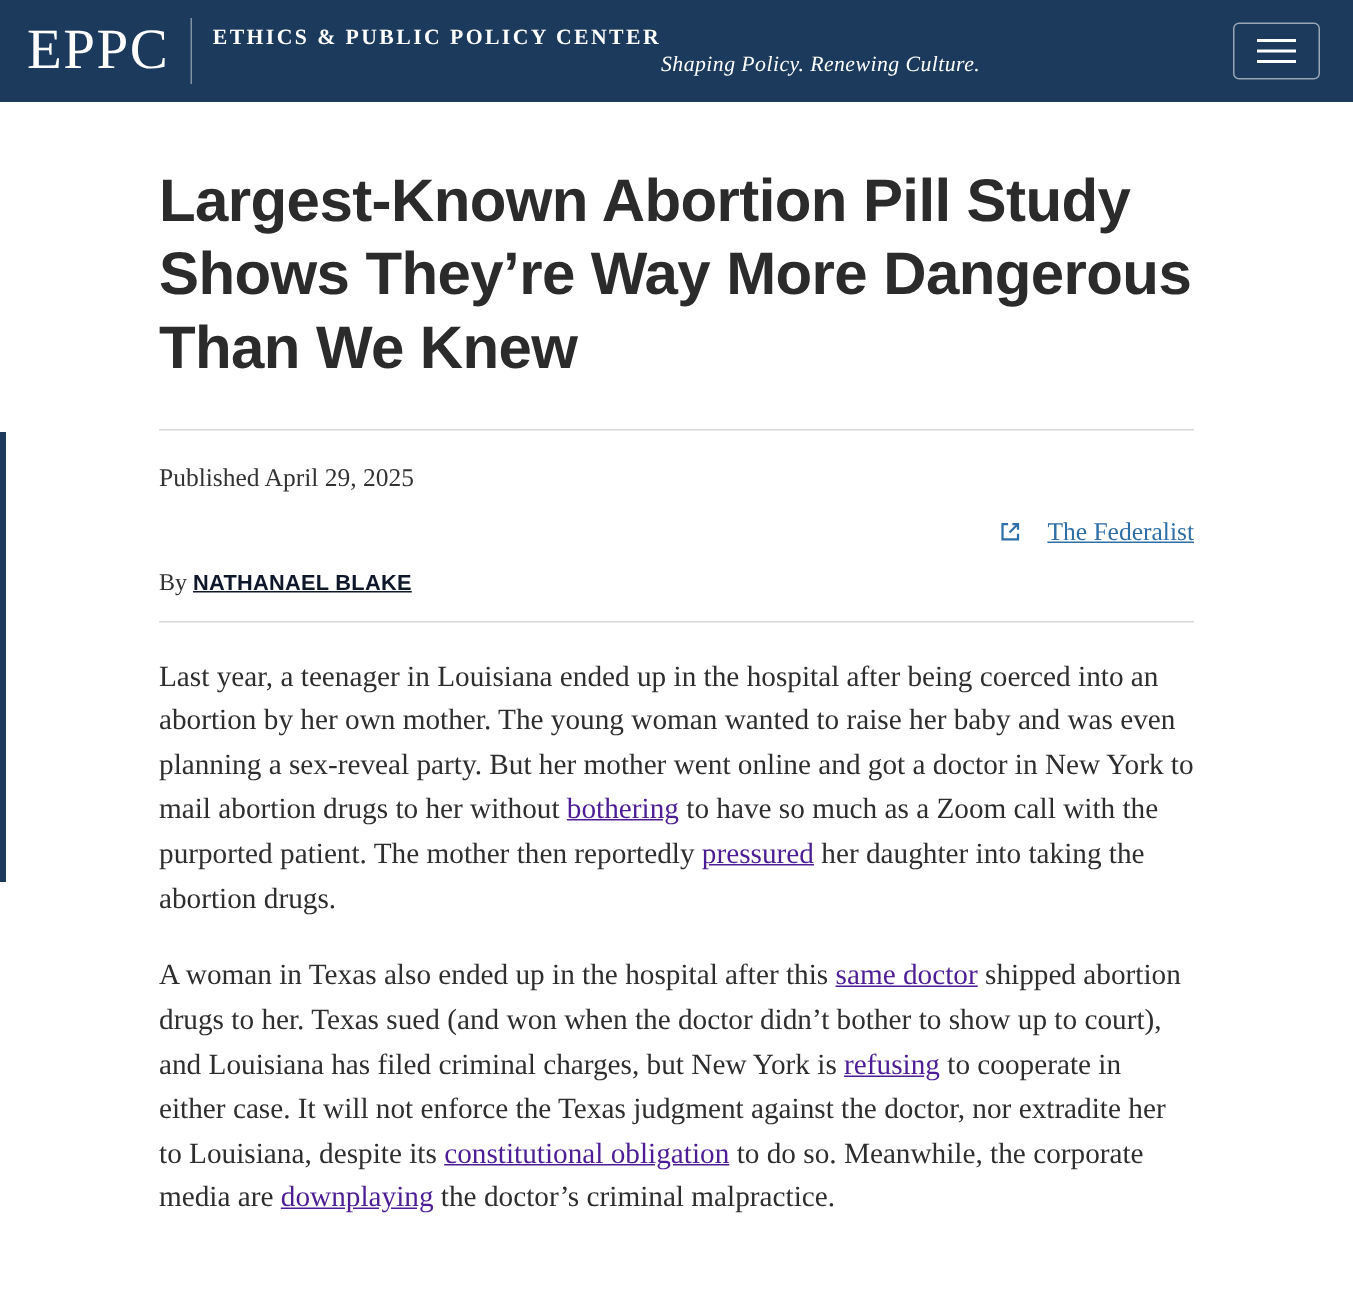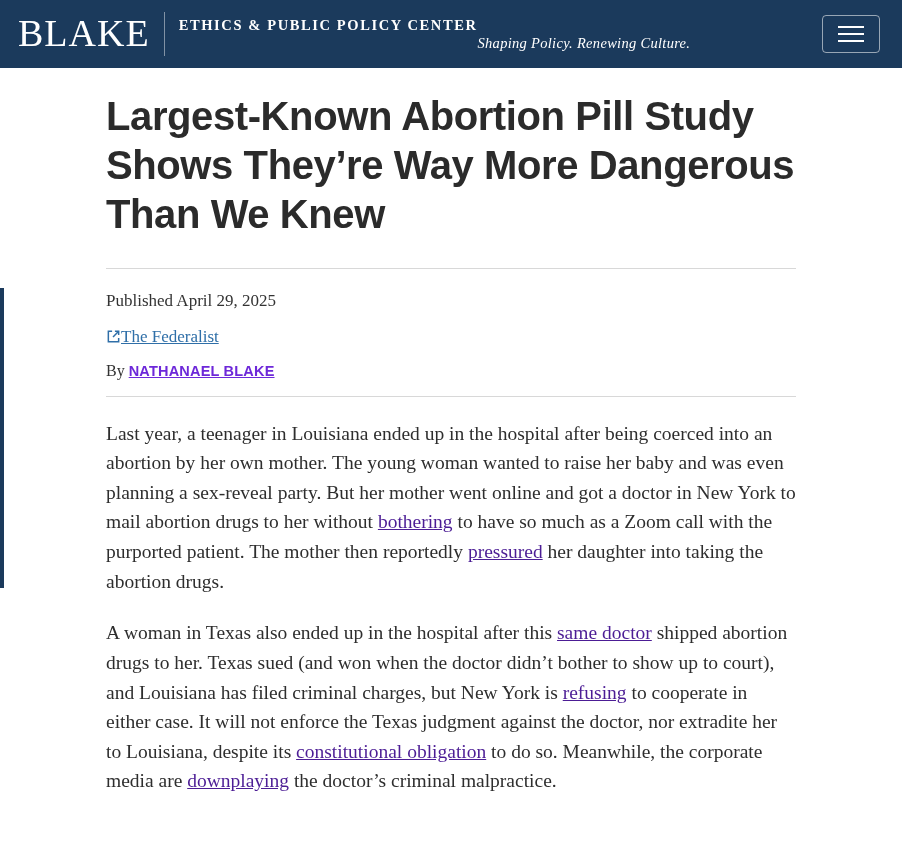--- a/index.html
+++ b/index.html
@@ -98,21 +98,21 @@
     left: 0;
     top: 220px;
     width: 4px;
     height: 300px;
     background: #1b3a5c;
   }
 
   .article {
     width: 690px;
     margin: 0 auto;
-    padding: 24px 0 0 0;
+    padding: 42px 0 0 0;
     position: relative;
   }
 
   h1.article-title {
     font-family: "Liberation Sans", sans-serif;
     font-size: 40px;
     line-height: 1.23;
     font-weight: 700;
     color: #2b2b2b;
     letter-spacing: -0.4px;
@@ -130,22 +130,23 @@
   }
   .published {
     font-family: "Liberation Serif", serif;
     font-size: 17px;
     color: #333333;
     margin: 4px 0 16px 0;
   }
   .source-line {
     display: flex;
     align-items: center;
-    gap: 0;
+    gap: 17px;
     margin-bottom: 15px;
+    justify-content: flex-end;
   }
   .ext-icon {
     width: 15px;
     height: 15px;
     display: inline-block;
     color: #2f6fa8;
     flex: 0 0 auto;
   }
   .source-link {
     font-family: "Liberation Serif", serif;
@@ -154,21 +155,21 @@
     text-decoration: underline;
     cursor: pointer;
   }
   .byline {
     font-family: "Liberation Serif", serif;
     font-size: 16px;
     color: #333333;
     margin: 0;
   }
   .byline a {
-    color: #6d28d9;
+    color: #0f172a;
     text-decoration: underline;
     font-weight: 700;
     font-family: "Liberation Sans", sans-serif;
     font-size: 14.5px;
     letter-spacing: 0.2px;
     cursor: pointer;
   }
 
   .body-copy {
     padding-top: 22px;
@@ -184,21 +185,21 @@
     color: #4c1d95;
     text-decoration: underline;
     cursor: pointer;
   }
 </style>
 </head>
 <body>
 
 <div class="site-header">
   <div class="brand">
-    <div class="brand-mark">BLAKE</div>
+    <div class="brand-mark">EPPC</div>
     <div class="brand-divider"></div>
     <div class="brand-text">
       <div class="brand-name">Ethics &amp; Public Policy Center</div>
       <div class="brand-tagline">Shaping Policy. Renewing Culture.</div>
     </div>
   </div>
   <button class="menu-toggle" aria-label="Toggle navigation">
     <span></span>
     <span></span>
     <span></span>

